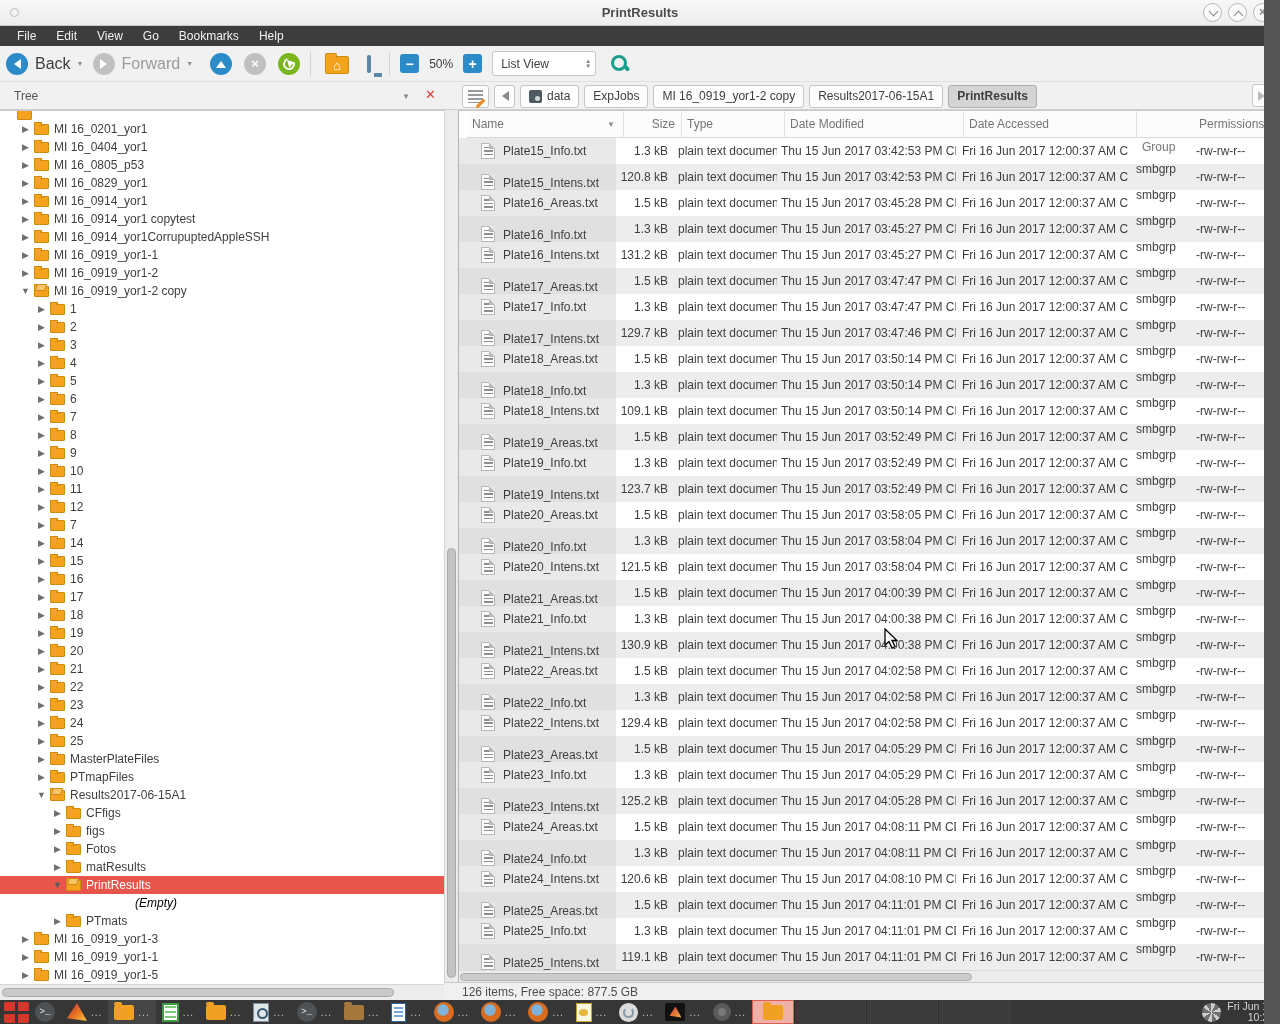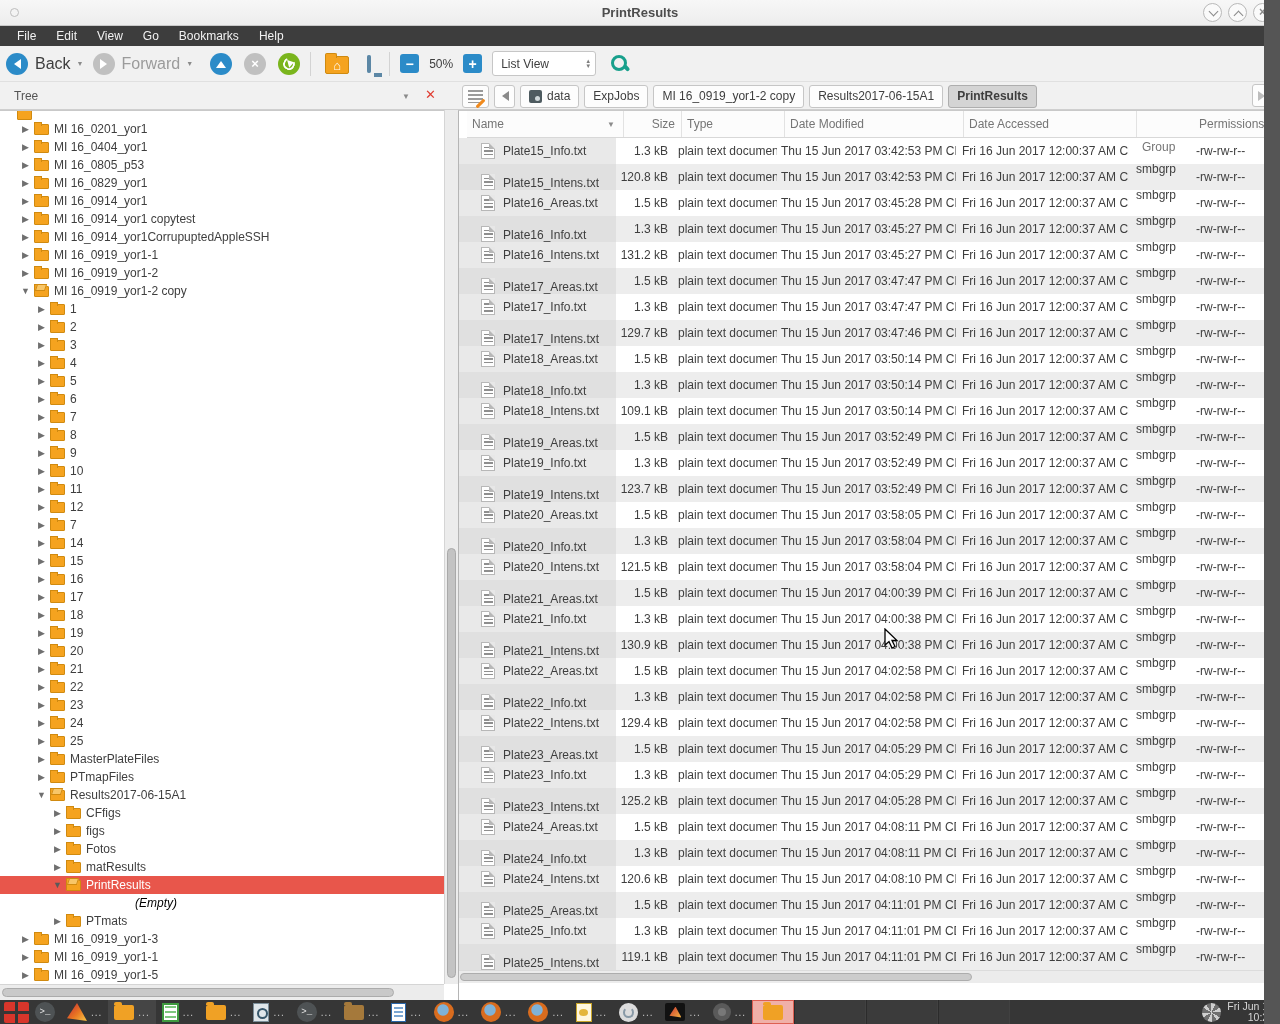--- a/index.html
+++ b/index.html
@@ -1335,20 +1335,23 @@
         </div>
       </div>
     <div class="list-vscroll">
       <div class="list-vthumb" style="top:604px;height:248px;"></div>
     </div>
     <div class="list-hscroll">
       <div class="list-hthumb" style="left:1px;width:512px;"></div>
     </div>
   </div>
 
+  <div class="statusbar">
+    <span>126 items, Free space: 877.5 GB</span>
+  </div>
 
   <div class="taskbar" id="taskbar">
     <span class="ic-launcher ti"></span>
     <div class="task-item">
         <span class="ic-term">&gt;_</span>
       </div>
       <div class="task-item">
         <span class="ic-matlab"></span>
         <span class="dots">...</span>
       </div>

